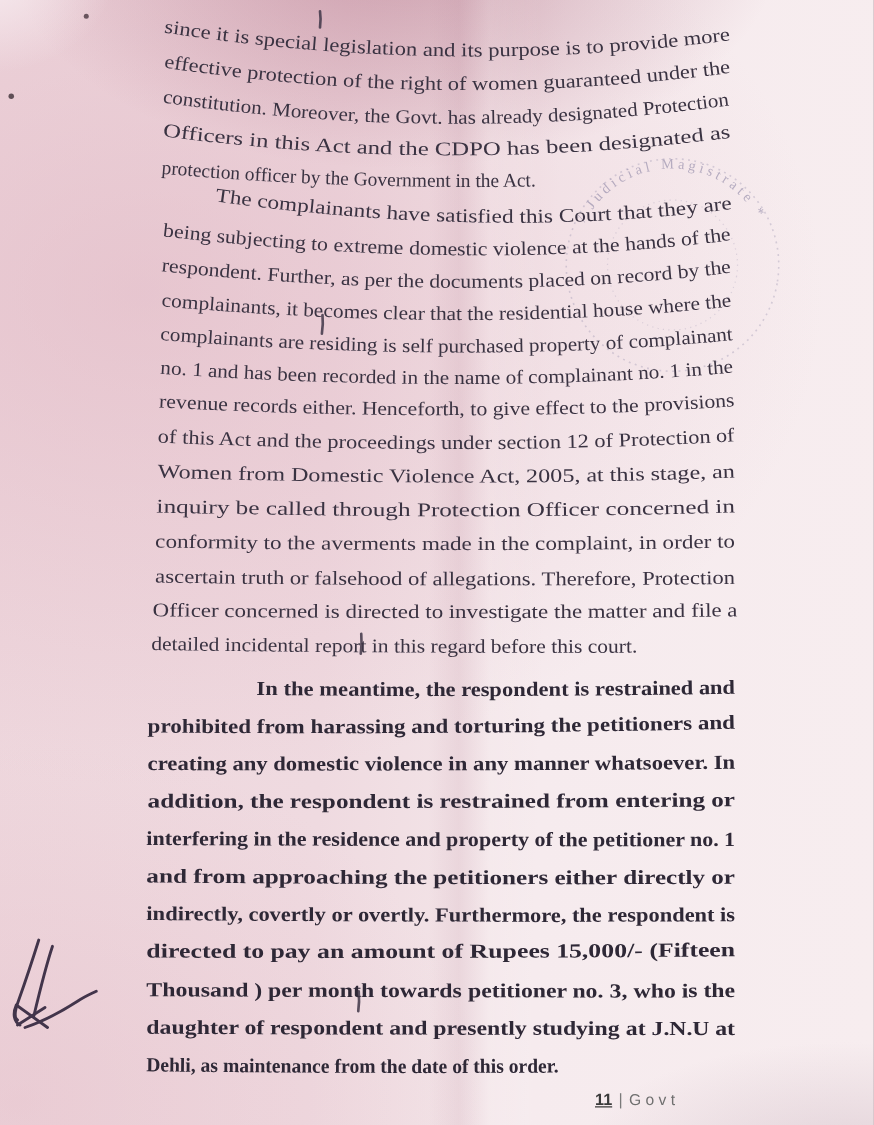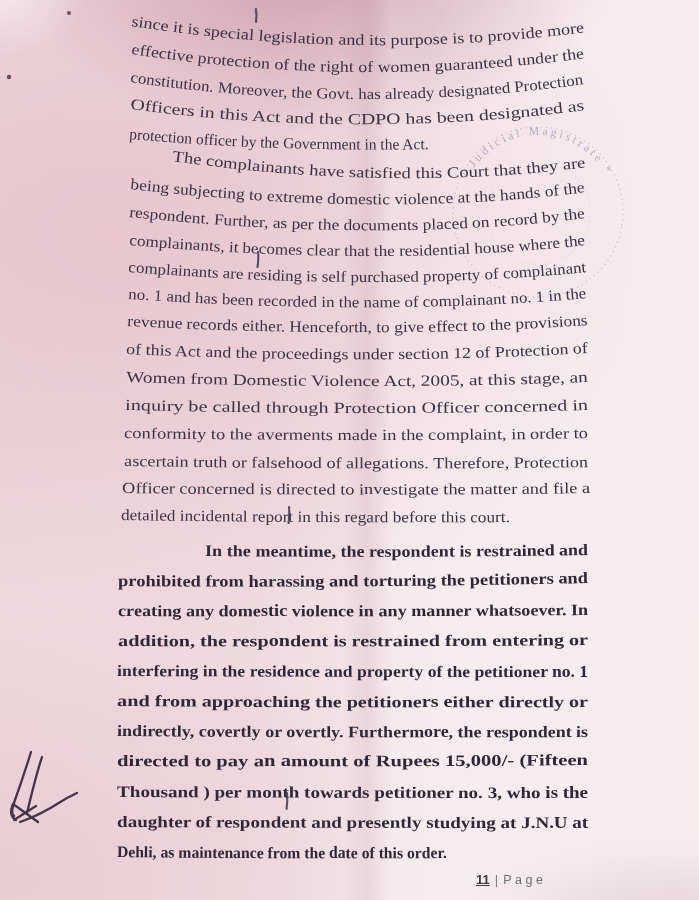--- a/index.html
+++ b/index.html
@@ -120,16 +120,16 @@
 
     <g stroke="#3a2d44" stroke-width="2.3" stroke-linecap="round" fill="none" opacity="0.95">
       <path d="M31,752 C26,768 20,786 15,800 C12,808 11,814 14,816"></path>
       <path d="M42,757 C37,772 32,792 27,813"></path>
       <path d="M13,804 L38,822 M36,806 L14,820 M13,804 C10,811 11,817 16,820"></path>
       <path d="M20,822 C32,818 48,810 62,801 C68,797 73,795 77,793"></path>
     </g>
   </svg>
 
   <div class="footer">
-    <span class="num">11</span><span class="sep">|</span><span class="pword">Page</span>
+    <span class="num">11</span><span class="sep">|</span><span class="pword">Govt</span>
   </div>
 
 </div>
 
 </body></html>

